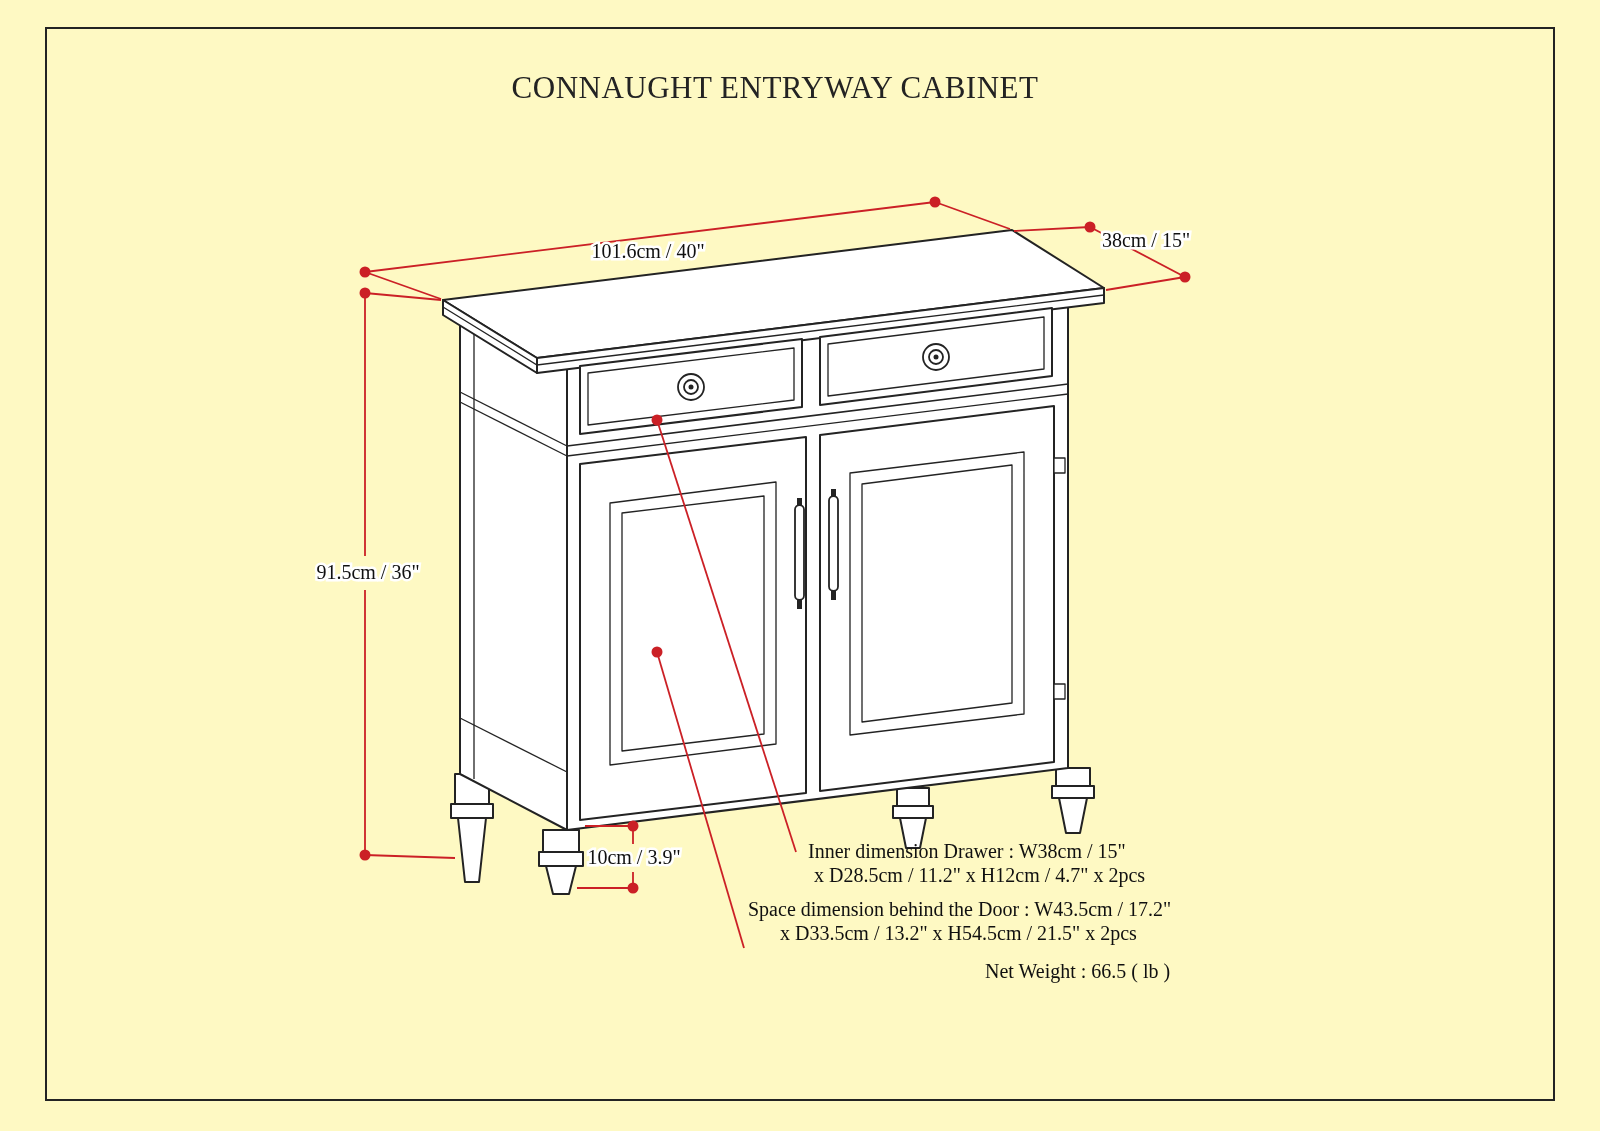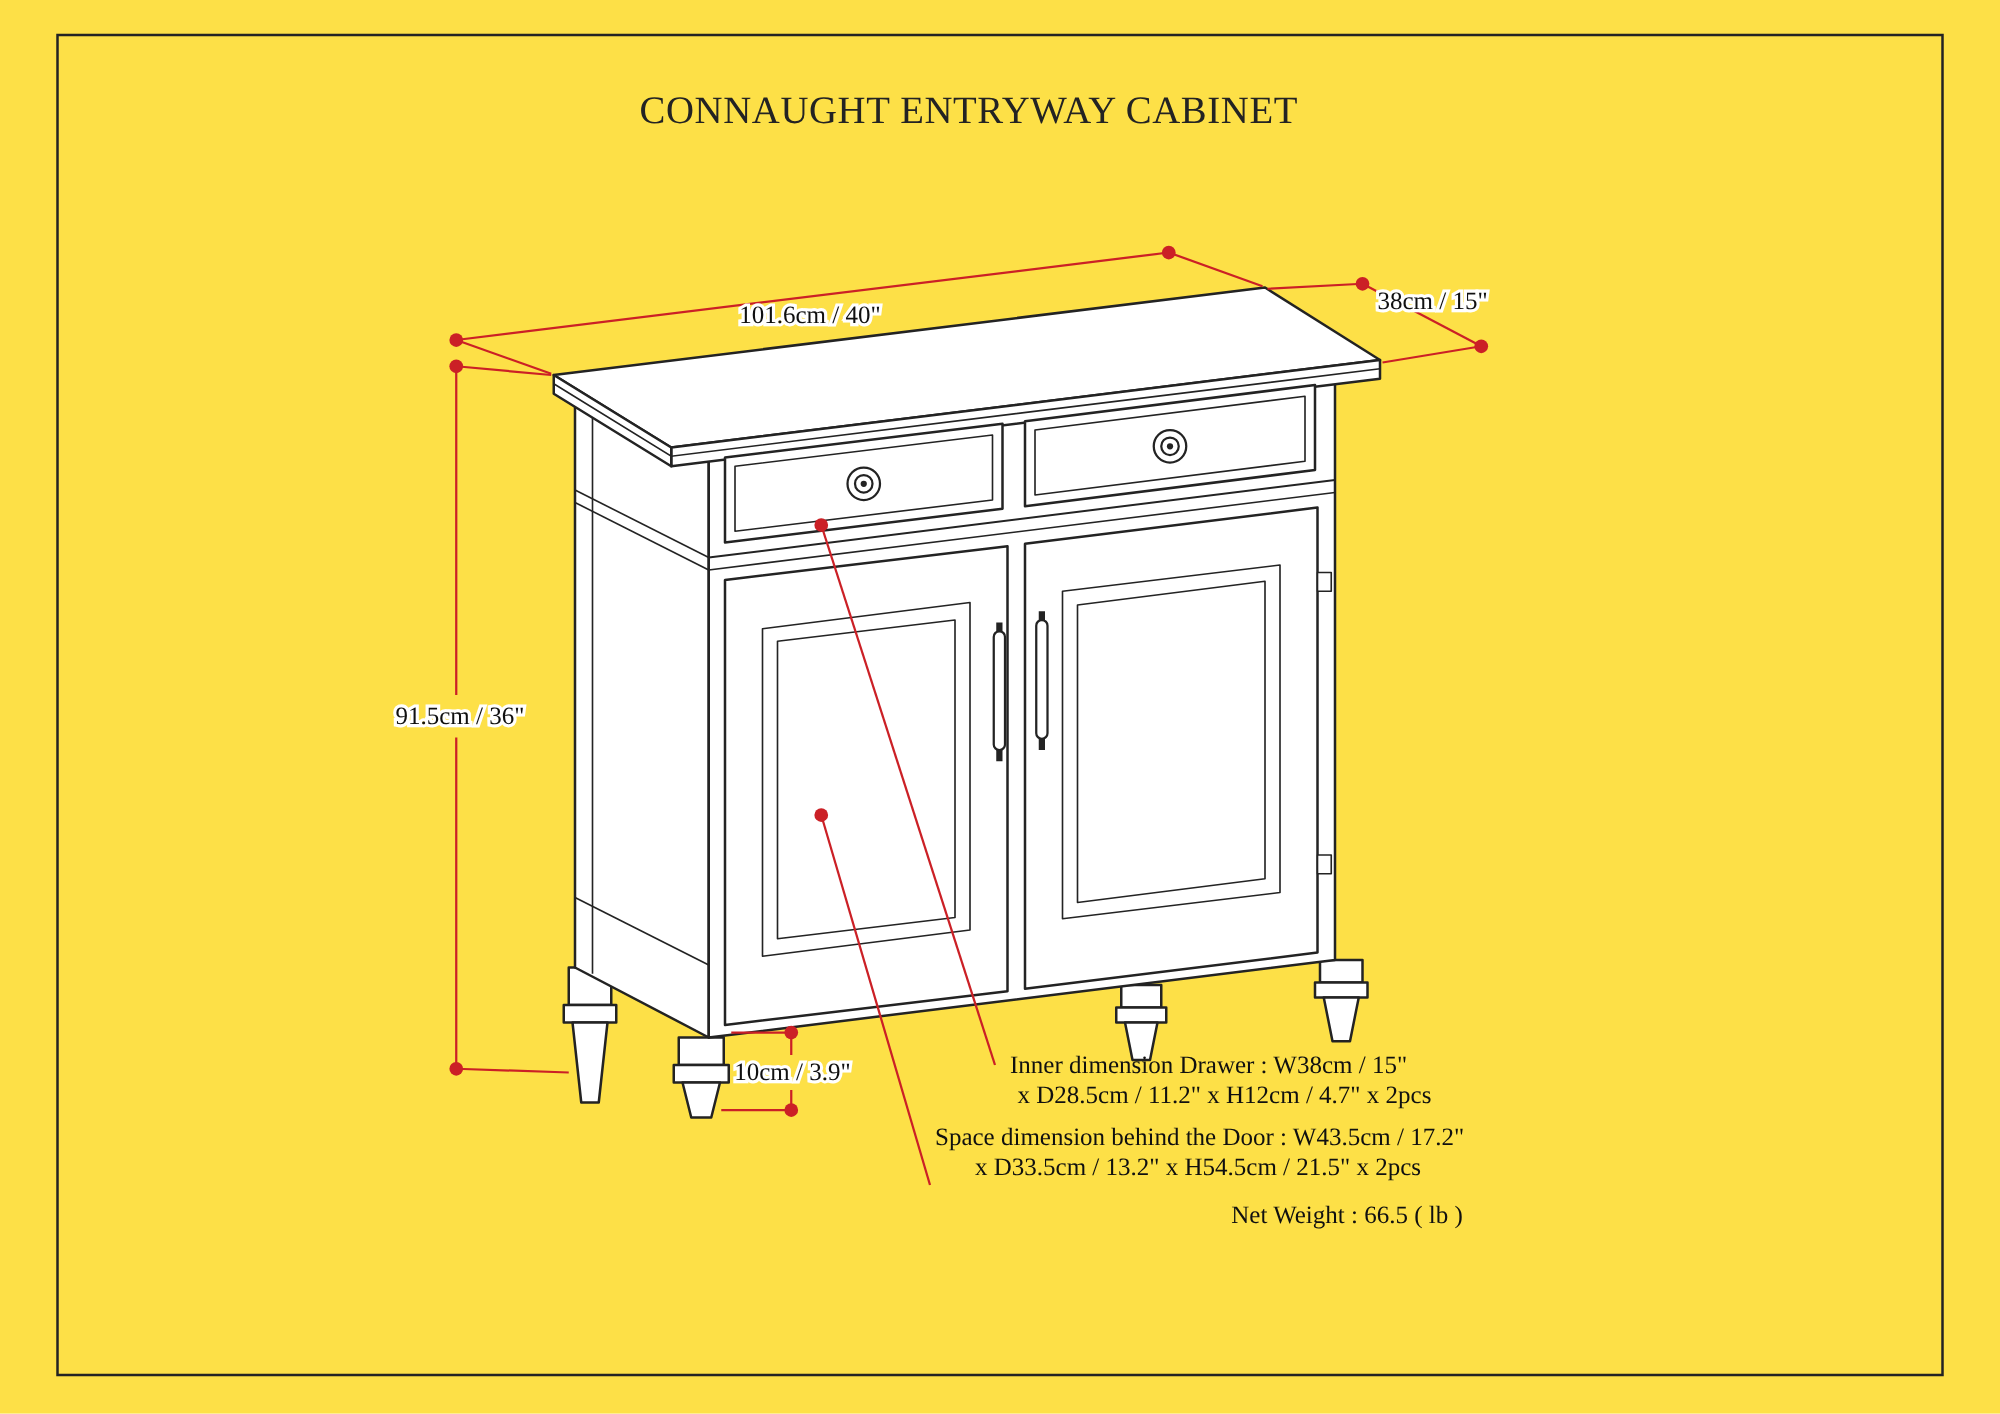--- a/index.html
+++ b/index.html
@@ -1,19 +1,19 @@
 <!DOCTYPE html>
 <html style="--color-dimension: #cb2026; --color-ink: #232323; --color-background: #ffffff;"><head>
 <meta charset="utf-8">
 <style>
   html,body{margin:0;padding:0;background:#fff;}
   .page{
     position:relative;
     width:1600px;height:1131px;
-    background:#fde047;
+    background:#fef9c3;
     font-family:"Liberation Serif", serif;
   }
   svg{display:block;width:1600px;height:1131px;}
   .border{fill:none;stroke:var(--color-ink,#1f1f1f);stroke-width:2;}
   .title{
     font-family:"Liberation Serif", serif;
     font-size:31px;
     letter-spacing:0.5px;
     fill:var(--color-ink,#1f1f1f);
     text-anchor:middle;

